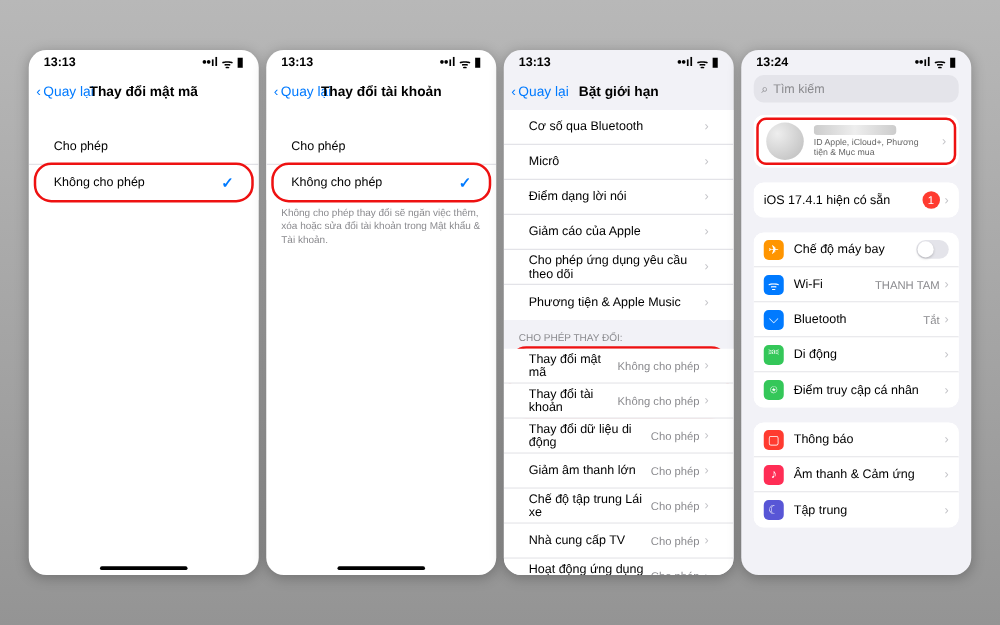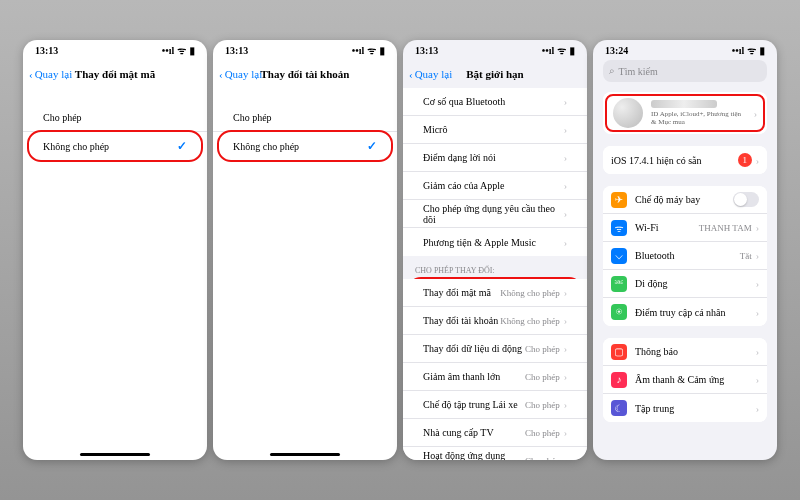--- a/index.html
+++ b/index.html
@@ -10,21 +10,21 @@
     display: flex; justify-content: center; align-items: center;
     gap: 6px; padding: 28px 14px;
   }
   .phone {
     width: 184px; height: 420px;
     background: #f2f2f7;
     border-radius: 14px;
     overflow: hidden;
     position: relative;
     box-shadow: 0 2px 10px rgba(0,0,0,0.25);
-    display: flex; flex-direction: column; font-family: Liberation Serif, serif;
+    display: flex; flex-direction: column;
   }
   .phone.white { background: #fff; }
   .status-bar {
     height: 20px; display: flex; align-items: center;
     justify-content: space-between;
     padding: 0 12px; font-size: 10px; font-weight: 600; color: #000;
   }
   .status-right { display: flex; gap: 3px; align-items: center; margin-left: 24px; }
   .nav-bar {
     height: 28px; display: flex; align-items: center;
@@ -173,20 +173,21 @@
     <div class="group">
       <div class="row">
         <span class="label">Cho phép</span>
       </div>
       <div class="row" style="position:relative">
         <span class="label">Không cho phép</span>
         <span class="check">✓</span>
         <div class="red-ring" style="top:-2px;left:4px;right:4px;bottom:-2px"></div>
       </div>
     </div>
+    <div class="footer-note">Không cho phép thay đổi sẽ ngăn việc thêm, xóa hoặc sửa đổi tài khoản trong Mật khẩu &amp; Tài khoản.</div>
   </div>
   <div class="home-ind"></div>
 </div>
 
 <div class="phone">
   <div class="status-bar">
     <span>13:13</span>
     <span class="status-right">
       <span>••ıl</span>
       <span>ᯤ</span>

